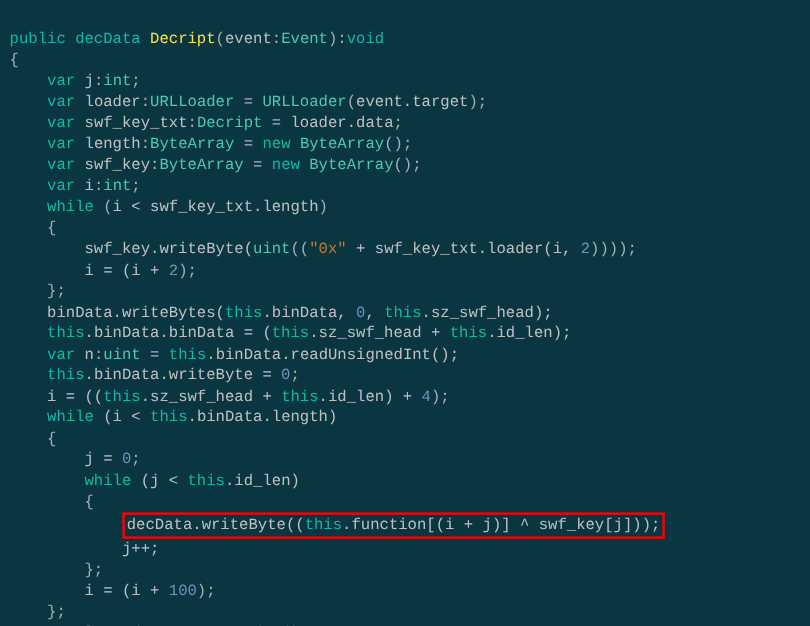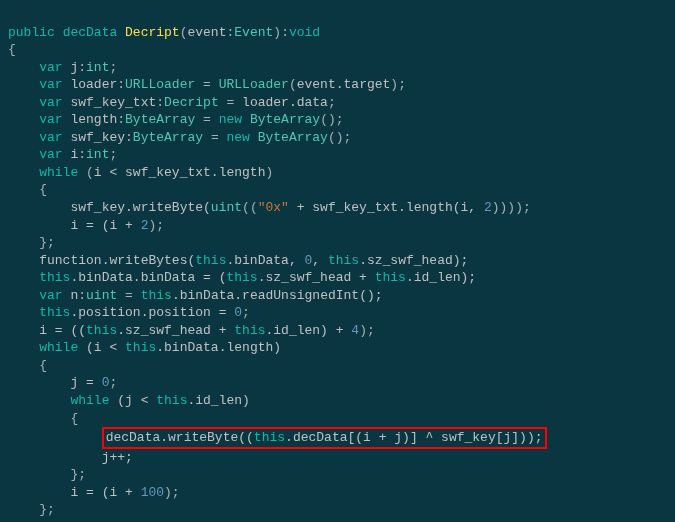--- a/index.html
+++ b/index.html
@@ -39,34 +39,34 @@
 <span><span class="kw2">public</span> <span class="kw2">decData</span> <span class="fn">Decript</span><span class="plain">(</span><span class="id">event</span><span class="plain">:</span><span class="type">Event</span><span class="plain">)</span><span class="plain">:</span><span class="kw2">void</span></span>
 <span><span class="plain">{</span></span>
     <span><span class="kw2">var</span> <span class="id">j</span><span class="plain">:</span><span class="type">int</span><span class="plain">;</span></span>
     <span><span class="kw2">var</span> <span class="id">loader</span><span class="plain">:</span><span class="type">URLLoader</span><span class="plain"> = </span><span class="type">URLLoader</span><span class="plain">(</span><span class="id">event.target</span><span class="plain">)</span><span class="plain">;</span></span>
     <span><span class="kw2">var</span> <span class="id">swf_key_txt</span><span class="plain">:</span><span class="type">Decript</span><span class="plain"> = </span><span class="id">loader.data</span><span class="plain">;</span></span>
     <span><span class="kw2">var</span> <span class="id">length</span><span class="plain">:</span><span class="type">ByteArray</span><span class="plain"> = </span><span class="kw2">new</span> <span class="type">ByteArray</span><span class="plain">()</span><span class="plain">;</span></span>
     <span><span class="kw2">var</span> <span class="id">swf_key</span><span class="plain">:</span><span class="type">ByteArray</span><span class="plain"> = </span><span class="kw2">new</span> <span class="type">ByteArray</span><span class="plain">()</span><span class="plain">;</span></span>
     <span><span class="kw2">var</span> <span class="id">i</span><span class="plain">:</span><span class="type">int</span><span class="plain">;</span></span>
     <span><span class="kw2">while</span><span class="plain"> (</span><span class="id">i &lt; swf_key_txt.length</span><span class="plain">)</span></span>
     <span><span class="plain">{</span></span>
-        <span><span class="id">swf_key.writeByte(</span><span class="type">uint</span><span class="plain">((</span><span class="str">"0x"</span><span class="id"> + swf_key_txt.length(i, </span><span class="num">2</span><span class="plain">))));</span></span>
+        <span><span class="id">swf_key.writeByte(</span><span class="type">uint</span><span class="plain">((</span><span class="str">"0x"</span><span class="id"> + swf_key_txt.loader(i, </span><span class="num">2</span><span class="plain">))));</span></span>
         <span><span class="id">i = (i + </span><span class="num">2</span><span class="plain">);</span></span>
     <span><span class="plain">};</span></span>
-    <span><span class="id">function.writeBytes(</span><span class="kw2">this</span><span class="id">.binData, </span><span class="num">0</span><span class="id">, </span><span class="kw2">this</span><span class="id">.sz_swf_head);</span></span>
+    <span><span class="id">binData.writeBytes(</span><span class="kw2">this</span><span class="id">.binData, </span><span class="num">0</span><span class="id">, </span><span class="kw2">this</span><span class="id">.sz_swf_head);</span></span>
     <span><span class="kw2">this</span><span class="id">.binData.binData = (</span><span class="kw2">this</span><span class="id">.sz_swf_head + </span><span class="kw2">this</span><span class="id">.id_len);</span></span>
     <span><span class="kw2">var</span> <span class="id">n</span><span class="plain">:</span><span class="type">uint</span><span class="plain"> = </span><span class="kw2">this</span><span class="id">.binData.readUnsignedInt();</span></span>
-    <span><span class="kw2">this</span><span class="id">.position.position = </span><span class="num">0</span><span class="plain">;</span></span>
+    <span><span class="kw2">this</span><span class="id">.binData.writeByte = </span><span class="num">0</span><span class="plain">;</span></span>
     <span><span class="id">i = ((</span><span class="kw2">this</span><span class="id">.sz_swf_head + </span><span class="kw2">this</span><span class="id">.id_len) + </span><span class="num">4</span><span class="plain">);</span></span>
     <span><span class="kw2">while</span><span class="id"> (i &lt; </span><span class="kw2">this</span><span class="id">.binData.length)</span></span>
     <span><span class="plain">{</span></span>
         <span><span class="id">j = </span><span class="num">0</span><span class="plain">;</span></span>
         <span><span class="kw2">while</span><span class="id"> (j &lt; </span><span class="kw2">this</span><span class="id">.id_len)</span></span>
         <span><span class="plain">{</span></span>
-            <span><span class="hlbox"><span class="id">decData.writeByte((</span><span class="kw2">this</span><span class="id">.decData[(i + j)] ^ swf_key[j]));</span></span></span>
+            <span><span class="hlbox"><span class="id">decData.writeByte((</span><span class="kw2">this</span><span class="id">.function[(i + j)] ^ swf_key[j]));</span></span></span>
             <span><span class="id">j++;</span></span>
         <span><span class="plain">};</span></span>
         <span><span class="id">i = (i + </span><span class="num">100</span><span class="plain">);</span></span>
     <span><span class="plain">};</span></span>
     <span><span class="kw2">var</span> <span class="id">l</span><span class="plain">:</span><span class="type">Loader</span><span class="plain"> = </span><span class="kw2">new</span> <span class="type">Loader</span><span class="plain">()</span><span class="plain">;</span></span>
     
     
 </div>
 
 </body></html>

